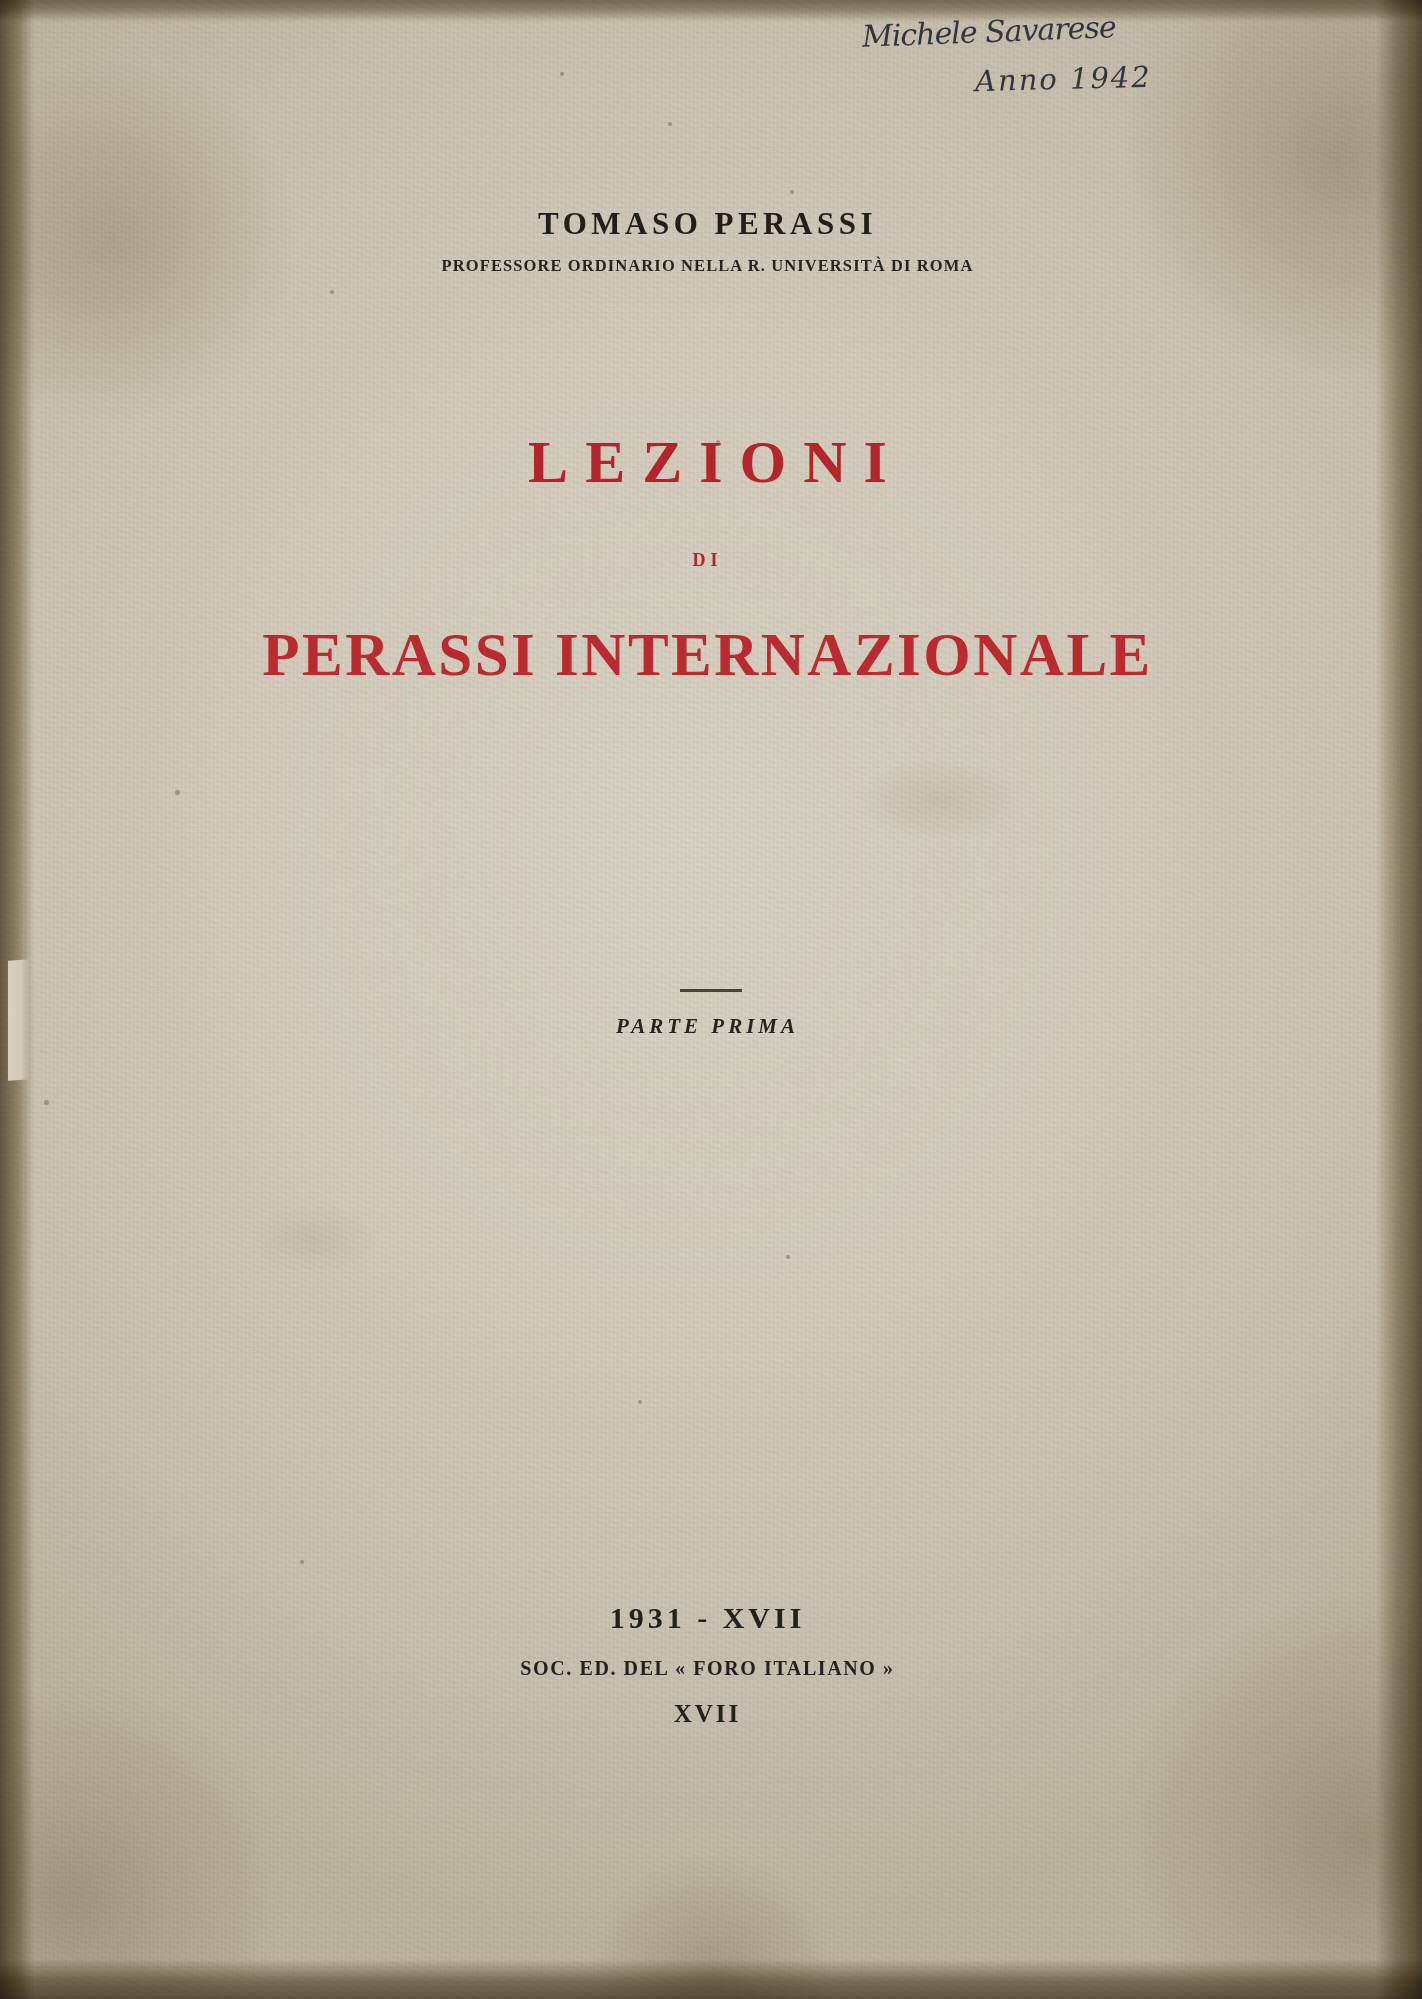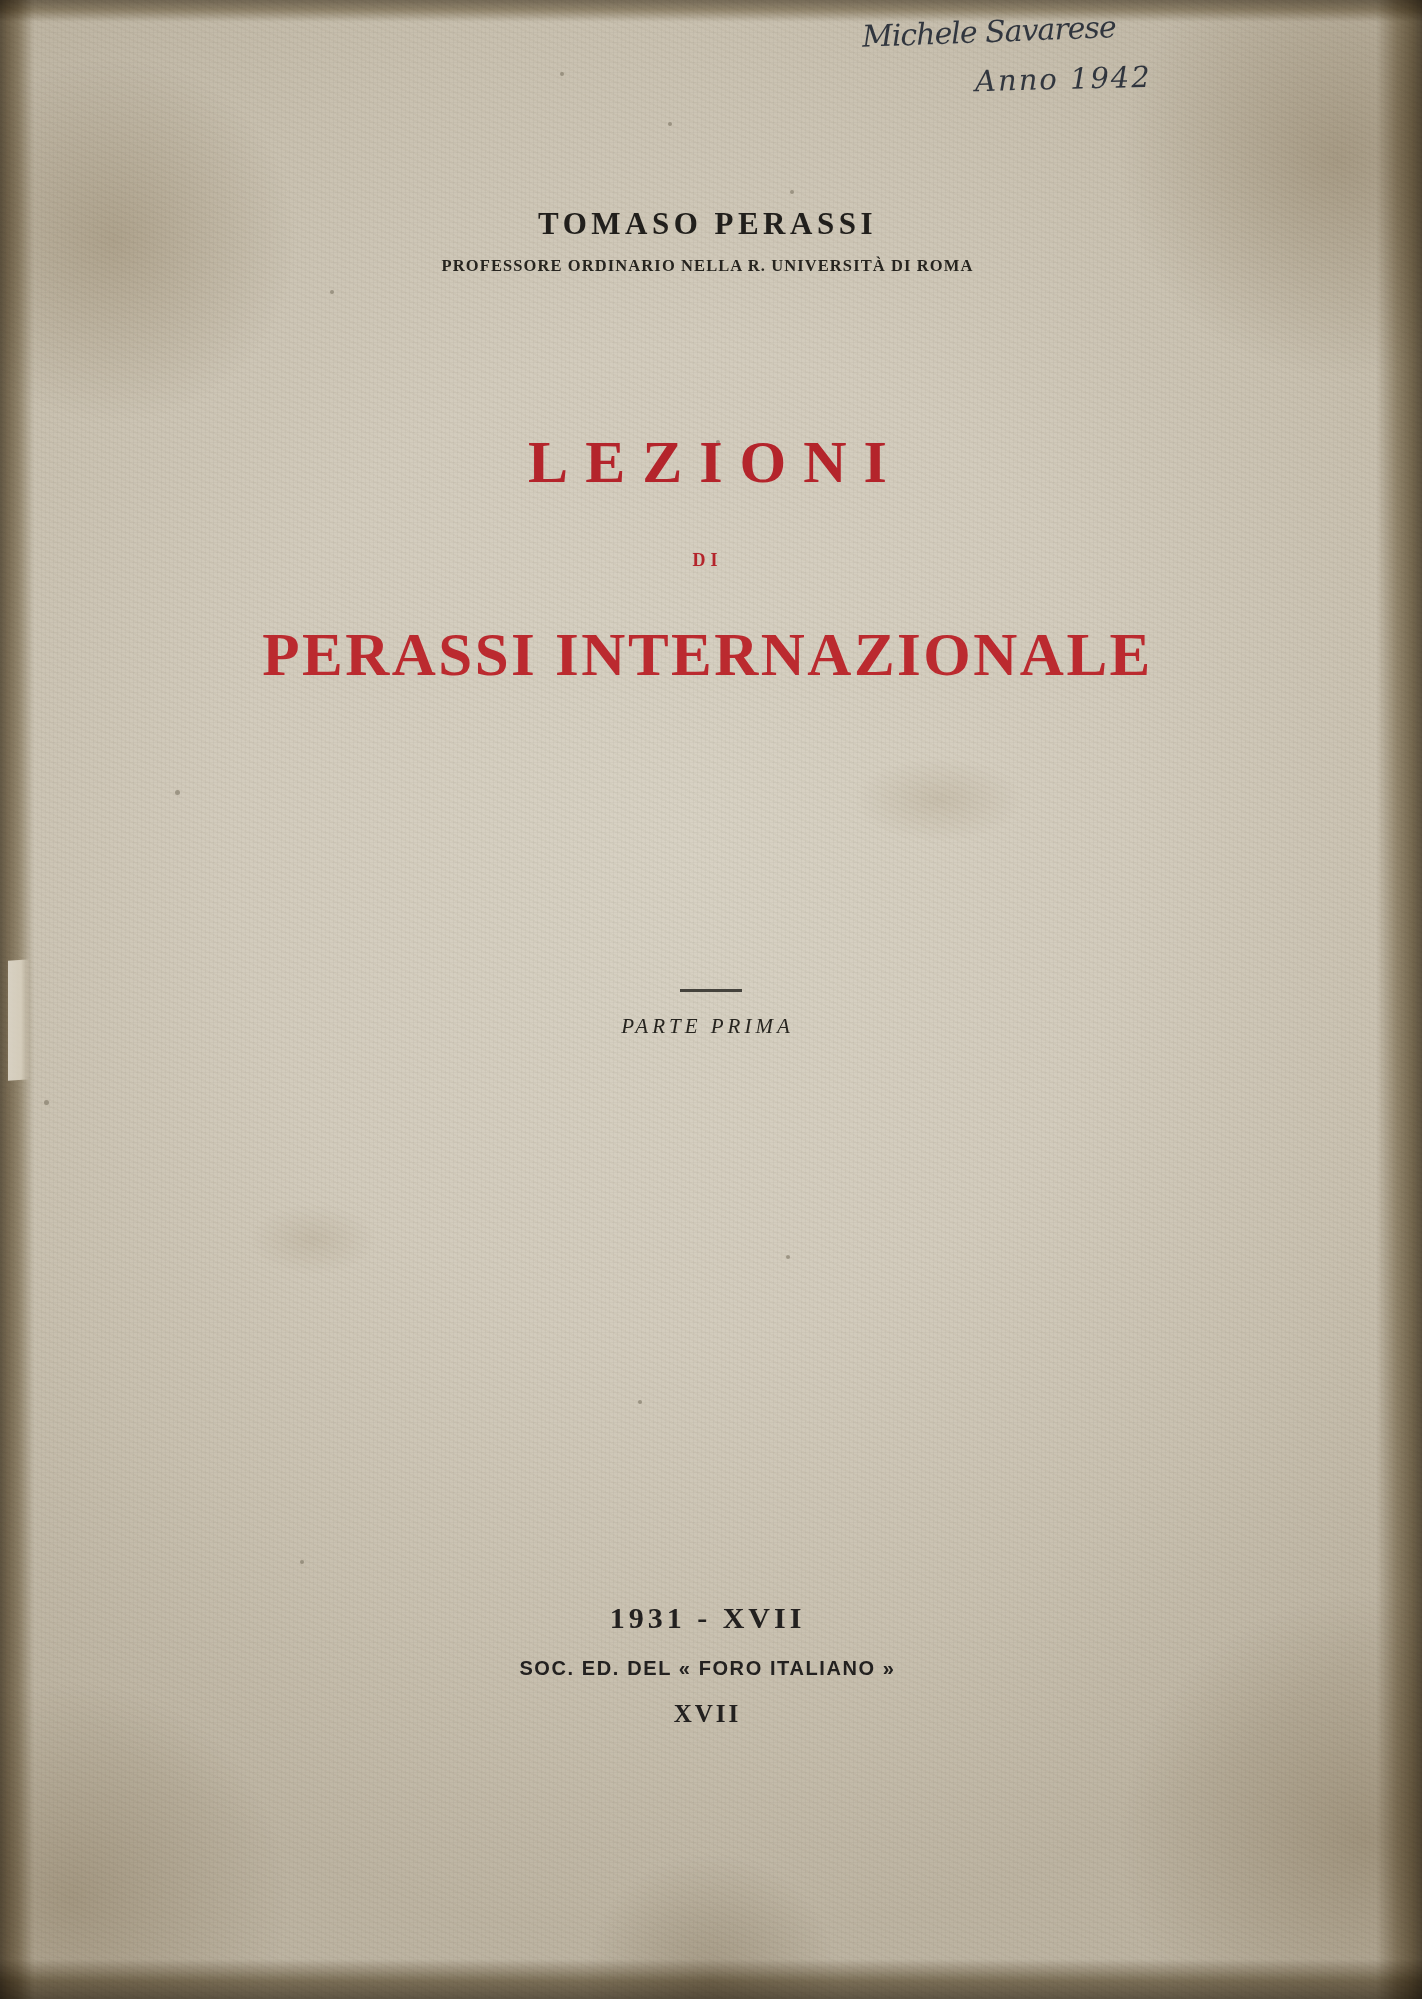--- a/index.html
+++ b/index.html
@@ -151,38 +151,38 @@
     transform: translateX(-50%);
     top: 989px;
     width: 62px;
     height: 3px;
     background: #2c2a26;
     opacity: .85;
   }
   .part {
     top: 1014px;
     font-family: "Liberation Serif", serif;
-    font-weight: normal;
+    font-weight: bold;
     font-style: italic;
     font-size: 21px;
     letter-spacing: 4px;
     color: #26241f;
   }
 
   .year {
     top: 1601px;
     font-family: "Liberation Serif", serif;
     font-weight: bold;
     font-size: 30px;
     letter-spacing: 4px;
     color: #232120;
   }
   .publisher {
     top: 1657px;
-    font-family: Liberation Sans, sans-serif;
+    font-family: Liberation Serif, serif;
     font-weight: bold;
     font-size: 20px;
     letter-spacing: 1.6px;
     color: #232120;
   }
   .city {
     top: 1700px;
     font-family: "Liberation Serif", serif;
     font-weight: bold;
     font-size: 25px;

